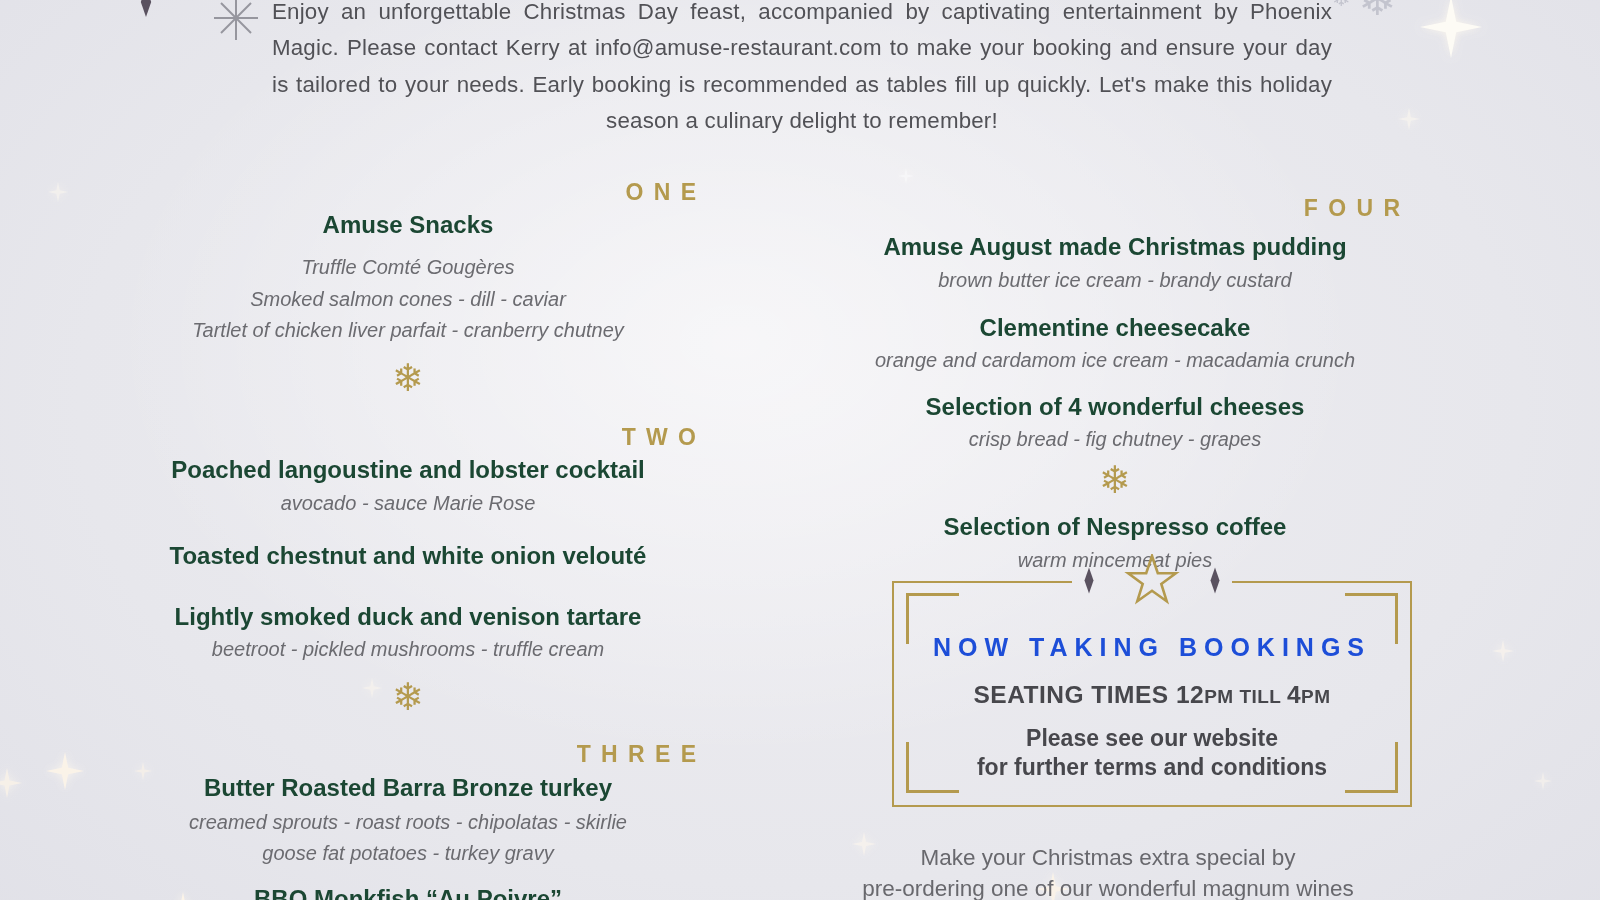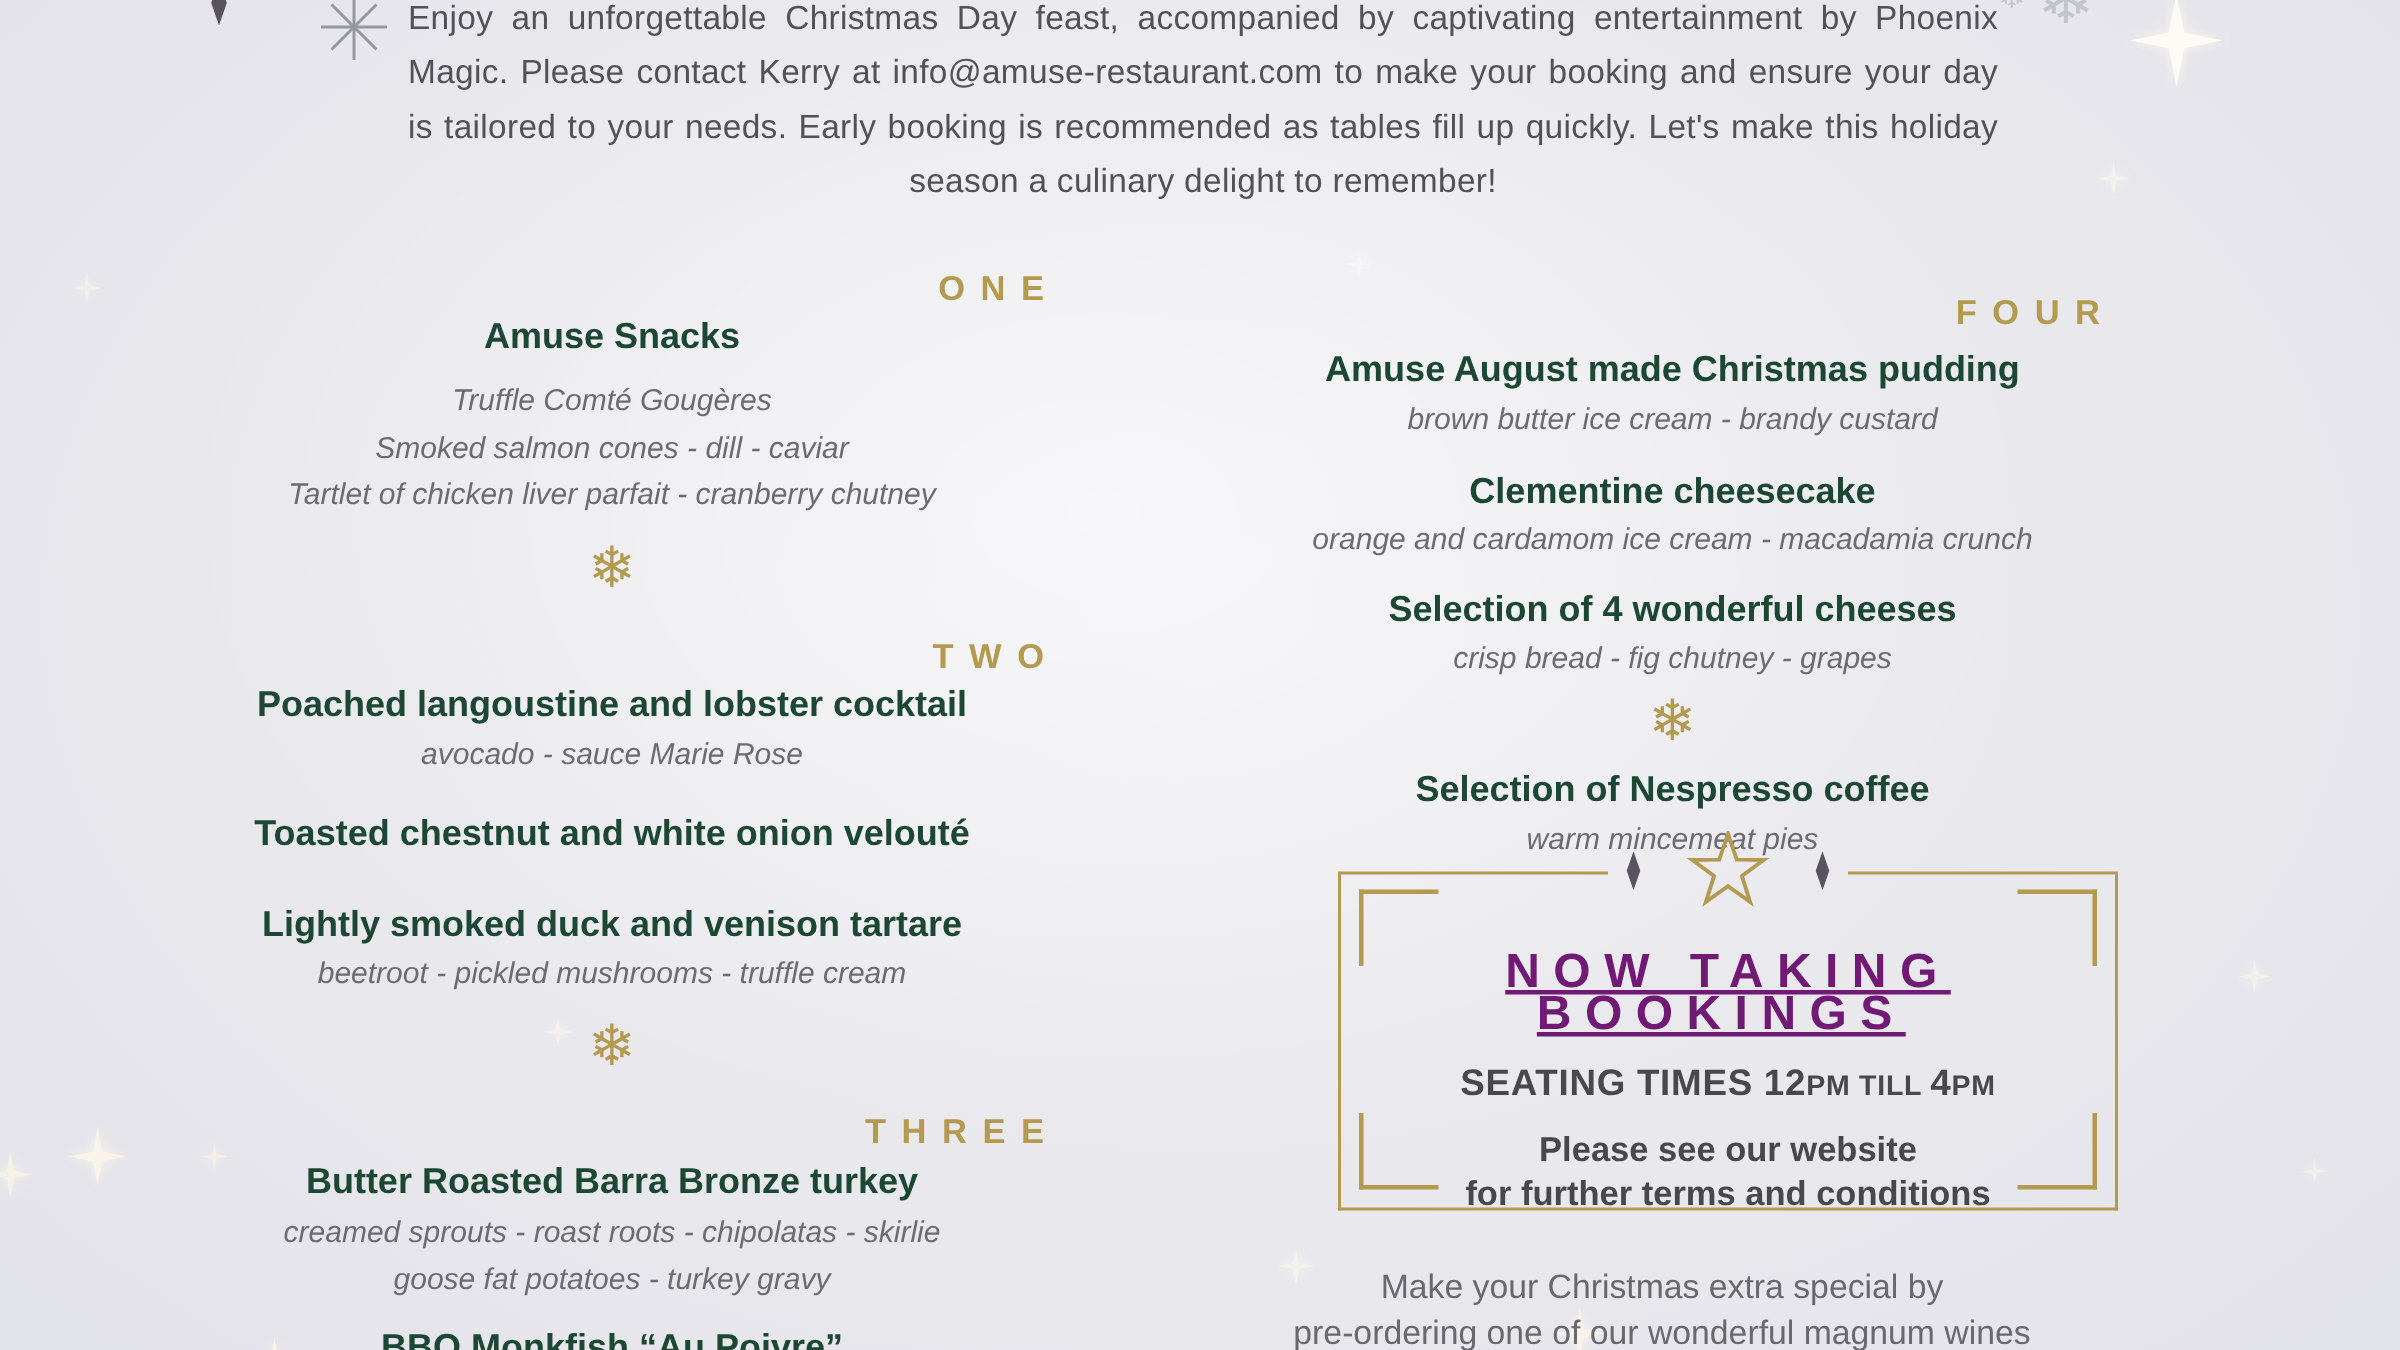--- a/index.html
+++ b/index.html
@@ -41,22 +41,22 @@
   .bt.l{left:0;width:178px;} .bt.r{right:0;width:178px;}
   .bracket{position:absolute;width:50px;height:48px;border:0 solid #b49a4e;}
   .bracket.tl{top:12px;left:12px;border-top-width:3px;border-left-width:3px;}
   .bracket.tr{top:12px;right:12px;border-top-width:3px;border-right-width:3px;}
   .bracket.bl{bottom:12px;left:12px;border-bottom-width:3px;border-left-width:3px;}
   .bracket.br{bottom:12px;right:12px;border-bottom-width:3px;border-right-width:3px;}
   .box-star{position:absolute;left:50%;top:-27px;transform:translateX(-50%);}
   .box-diamond{position:absolute;top:-14px;}
   .box-diamond.d1{left:calc(50% - 72px);} .box-diamond.d2{left:calc(50% + 54px);}
   .book-heading{
-    margin:52px 0 0 -.28em;font-size:32px;line-height:28px;font-weight:700;color:#701a75;
-    letter-spacing:.28em;text-indent:.28em;text-decoration:underline;
+    margin:52px 0 0 -.28em;font-size:25px;line-height:28px;font-weight:700;color:#1d4ed8;
+    letter-spacing:.28em;text-indent:.28em;
   }
   .seating{margin:19px 0 0;font-size:24.5px;line-height:30px;font-weight:700;color:#47474c;white-space:pre;letter-spacing:.02em;}
   .seating .sc{font-size:19px;text-align:right;}
   .book-note{margin:12px 0 0;font-size:23px;line-height:29px;font-weight:700;color:#47474c;}
   .footer-note{
     position:absolute;left:823px;top:843px;width:570px;margin:0;text-align:center;
     font-size:22.5px;line-height:30.5px;font-weight:500;color:#68686d;
   }
   
   .deco{position:absolute;pointer-events:none;}

